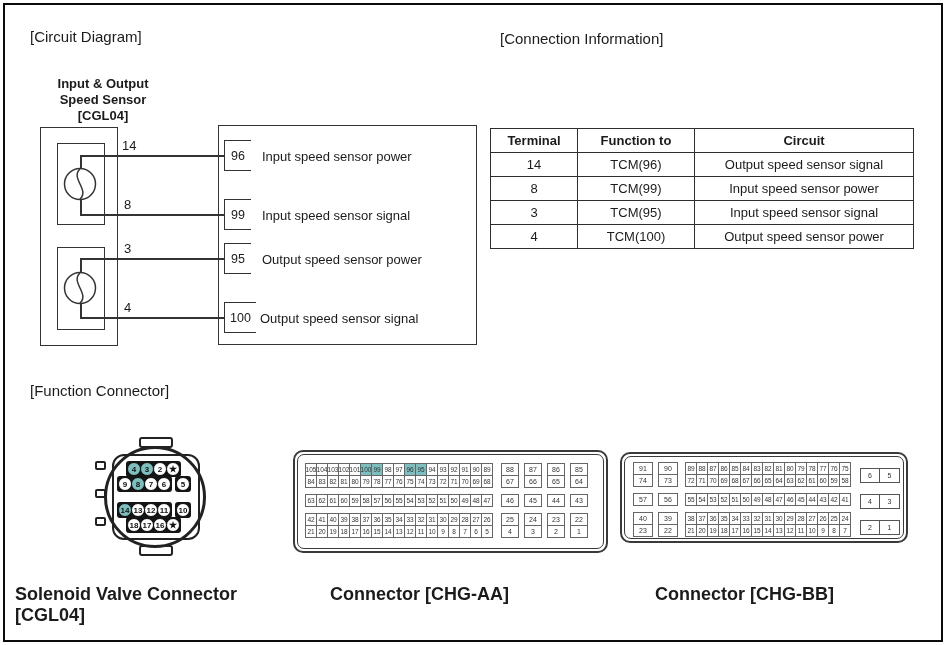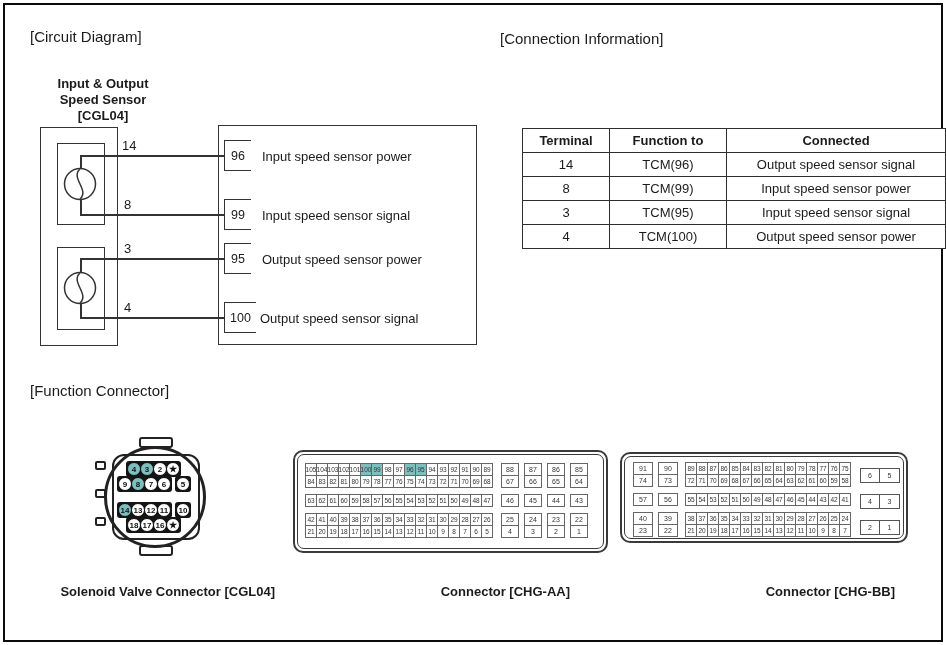--- a/index.html
+++ b/index.html
@@ -31,21 +31,21 @@
   .vline { position:absolute; width:1.5px; background:#333; }
   .wpin  { position:absolute; font-size:13px; }
   .tcm-pin { position:absolute; left:224px; width:27px; height:31px; border:1.5px solid #333;
              border-right:none; background:#fff; display:flex; align-items:center;
              justify-content:center; font-size:12.5px; box-sizing:border-box; }
   #pin-w4 { width:32px; }
   .tcm-func { position:absolute; left:262px; font-size:13px; white-space:nowrap; }
   #func-w4 { left:260px; }
 
   
-  #conn-table { position:absolute; left:522px; top:128px; border-collapse:collapse; }
+  #conn-table { position:absolute; left:490px; top:128px; border-collapse:collapse; }
   #conn-table th, #conn-table td { border:1.5px solid #2d2d2d; font-size:13px; height:23px;
              text-align:center; padding:0 4px; background:#fff; }
   #conn-table th { font-weight:bold; }
   .col-term { width:78px; } .col-connto { width:108px; } .col-func { width:210px; }
 
   
   .tab { position:absolute; background:#fff; border:2px solid #222; box-sizing:border-box; }
   #tab-top    { left:139px; top:437px; width:34px; height:11px; border-radius:3px; }
   #tab-bottom { left:139px; top:545px; width:34px; height:11px; border-radius:3px; }
   .bump { position:absolute; left:95px; width:11px; height:9px; background:#fff;
@@ -85,21 +85,21 @@
   .cc-side { display:flex; margin-left:8px; }
   .cc-side-cell { width:18px; margin-right:5px; font-size:7px; }
   .cc-left-cell { width:20px; margin-right:5px; font-size:7px; }
   .cc-left-cell.last-left { margin-right:7px; }
   #chgbb-right { position:absolute; right:6px; top:14px; display:flex; flex-direction:column; gap:11px; }
   .rb-row { display:flex; }
   .rb-cell { width:20px; height:15px; border:1px solid #555; box-sizing:border-box; background:#fff;
              font-size:7px; color:#333; display:flex; align-items:center; justify-content:center; }
   .rb-cell + .rb-cell { border-left:none; }
 
-  .conn-label { position:absolute; top:584px; font-weight:bold; font-size:13px; text-align:right; }
+  .conn-label { position:absolute; top:584px; font-weight:bold; font-size:18px; text-align:left; }
   #lbl-cgl04 { left:15px;  width:260px; }
   #lbl-chgaa { left:330px; width:240px; }
   #lbl-chgbb { left:655px; width:240px; }
 </style>
 </head>
 <body>
 
 <div class="page">
   <div class="frame"></div>
 
@@ -149,21 +149,21 @@
   <div class="hline" style="left:80px;top:317px;width:148px;"></div>
   <div class="wpin" style="left:124px;top:300px;">4</div>
   <div class="tcm-pin" style="top:302px;" id="pin-w4">100</div>
   <div class="tcm-func" style="top:311px;" id="func-w4">Output speed sensor signal</div>
 
   <table id="conn-table">
     <thead>
       <tr>
         <th class="col-term">Terminal</th>
         <th class="col-connto">Function to</th>
-        <th class="col-func">Connected</th>
+        <th class="col-func">Circuit</th>
       </tr>
     </thead>
     <tbody>
         <tr>
           <td>14</td>
           <td>TCM(96)</td>
           <td>Output speed sensor signal</td>
         </tr>
         <tr>
           <td>8</td>

